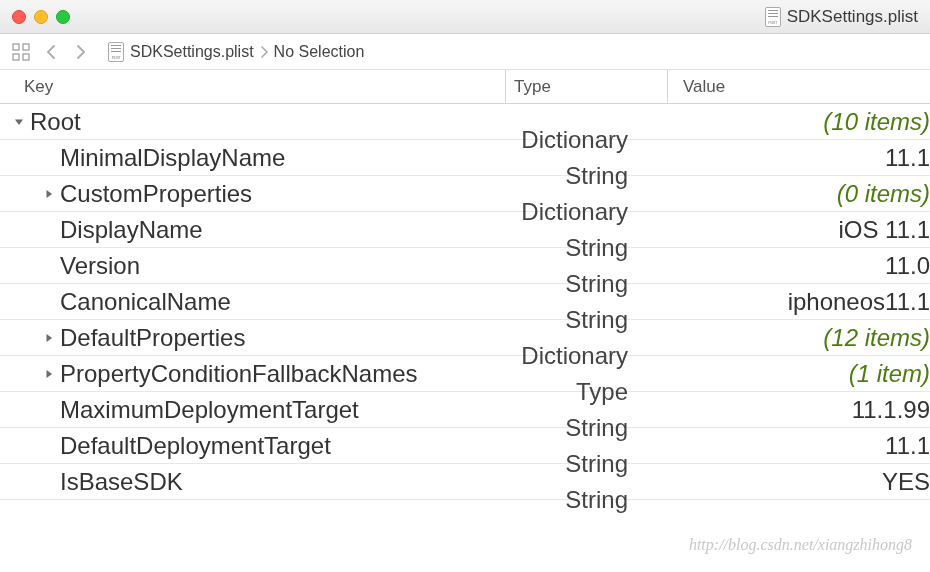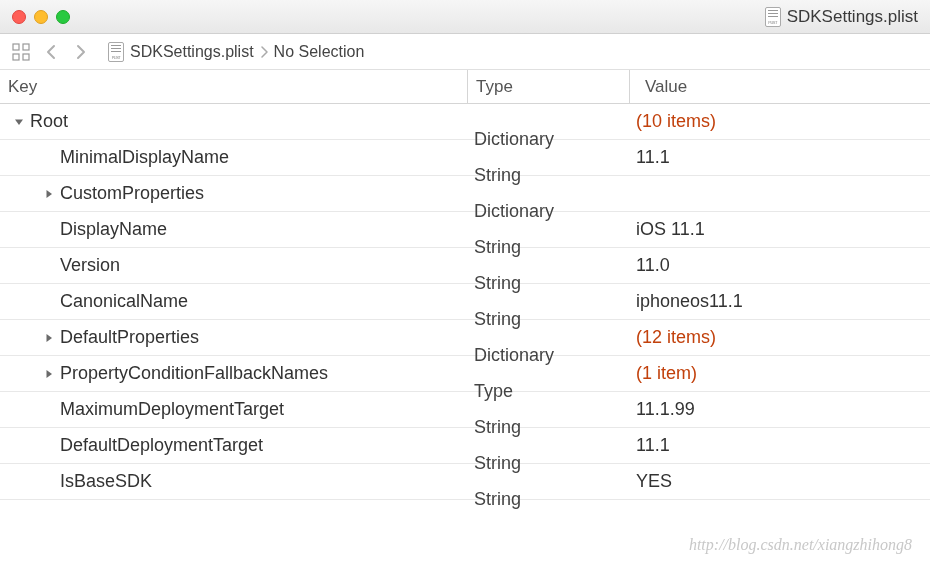--- a/index.html
+++ b/index.html
@@ -122,26 +122,27 @@
     
     .table-header {
       height: 34px;
       background: #fff;
       border-bottom: 1px solid #d5d5d5;
       display: flex;
       align-items: center;
       font-size: 17px;
       color: #555;
     }
-    .col-key-header { width: 468px; padding-left: 8px; border-right: 1px solid #d5d5d5; height: 100%; display: flex; align-items: center;}
+    .col-key-header { width: 506px; padding-left: 24px; border-right: 1px solid #d5d5d5; height: 100%; display: flex; align-items: center;}
     .col-type-header { width: 162px; padding-left: 8px; border-right: 1px solid #d5d5d5; height: 100%; display: flex; align-items: center;}
     .col-value-header { flex: 1; padding-left: 8px; height: 100%; display: flex; align-items: center; margin-left: 7px;}
     
     .table-body {
-      font-size: 18px;
+      font-size: 24px;
+      text-align: right;
     }
     .row {
       height: 36px;
       display: flex;
       align-items: center;
       border-bottom: 1px solid #e8e8e8;
     }
     .col-key {
       width: 466px;
       display: flex;
@@ -153,21 +154,22 @@
       padding-left: 8px;
       color: #444;
       margin-top: 36px;
     }
     .col-value {
       flex: 1;
       padding-left: 8px;
       color: #333;
     }
     .col-value.muted {
-      color: #c2410c;
+      color: #4d7c0f;
+      font-style: italic;
     }
     .disclosure {
       width: 14px;
       display: inline-flex;
       justify-content: center;
       color: #6a6a6a;
       font-size: 13px;
       margin-right: 4px;
     }
     .indent-0 { padding-left: 12px; }
@@ -270,20 +272,21 @@
     <div class="row">
       <div class="col-key indent-1">
         <span class="disclosure">
           <svg width="10" height="10" viewBox="0 0 10 10">
             <path d="M2.5 1 L8 5 L2.5 9 Z" fill="#6a6a6a"></path>
           </svg>
         </span>
         <span class="key-text">CustomProperties</span>
       </div>
       <div class="col-type">Dictionary</div>
+      <div class="col-value muted">(0 items)</div>
     </div>
     <div class="row">
       <div class="col-key indent-1">
         <span class="disclosure"></span>
         <span class="key-text">DisplayName</span>
       </div>
       <div class="col-type">String</div>
       <div class="col-value">iOS 11.1</div>
     </div>
     <div class="row">

